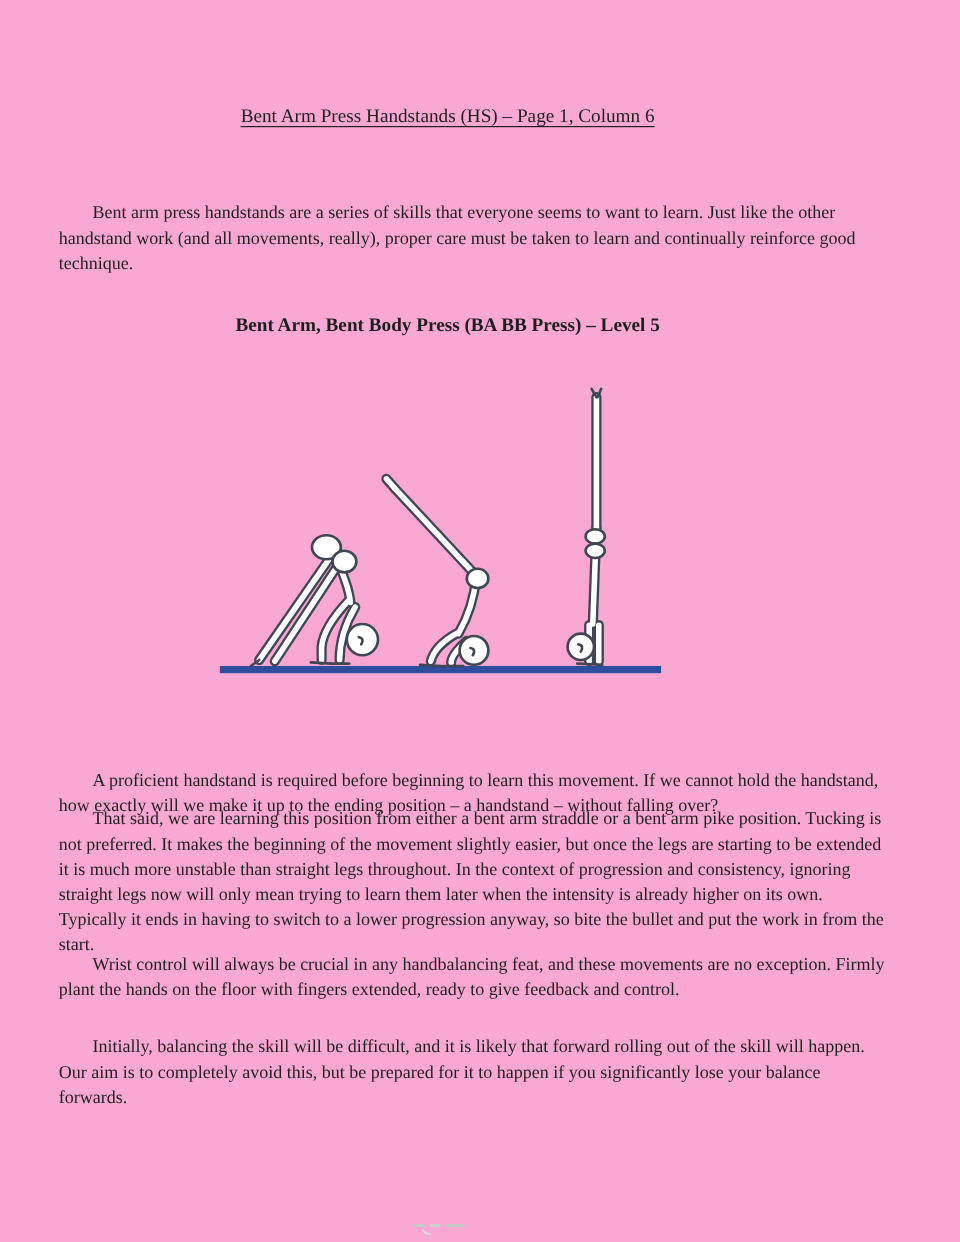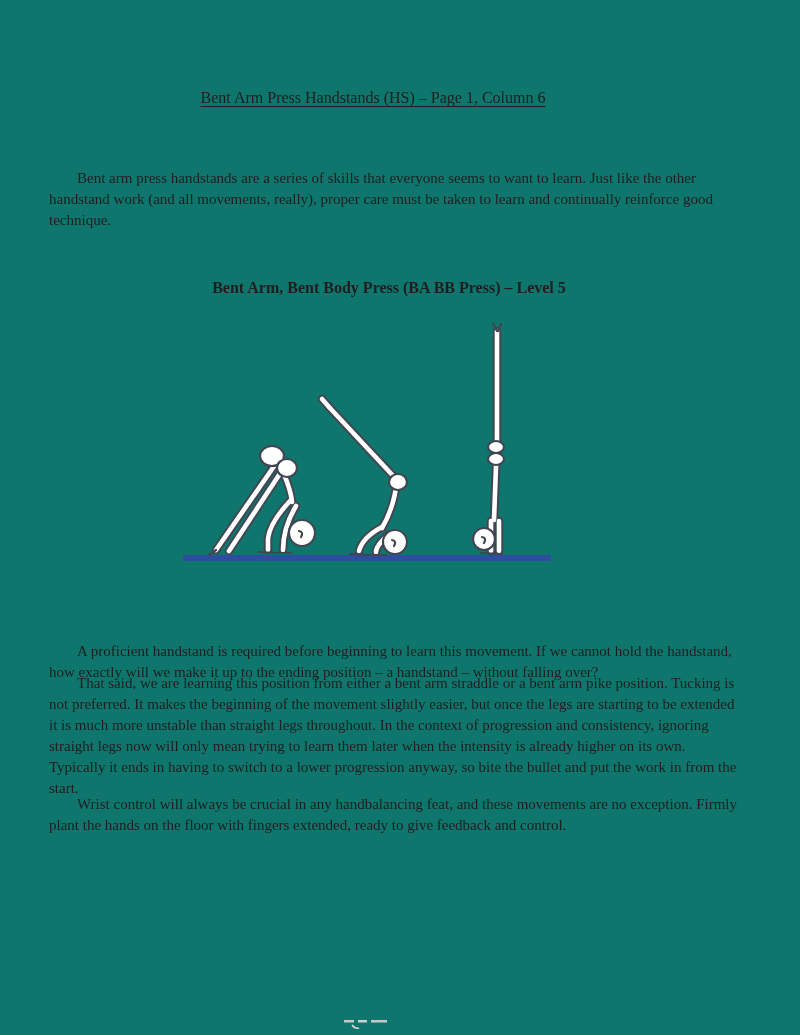--- a/index.html
+++ b/index.html
@@ -1,20 +1,20 @@
 <!DOCTYPE html>
 <html><head>
 <meta charset="utf-8">
 <style>
   html, body { margin: 0; padding: 0; background: #ffffff; }
   .page {
     position: relative;
     width: 800px;
     height: 1035px;
-    background: #0f766e;
+    background: #f9a8d4;
     font-family: "Liberation Serif", "DejaVu Serif", serif;
     color: #1e1e1e;
     overflow: hidden;
   }
   .doc-title {
     position: absolute;
     left: 37px;
     top: 89px;
     width: 672px;
     text-align: center;
@@ -25,21 +25,21 @@
     margin: 0;
   }
   .section-heading {
     position: absolute;
     left: 37px;
     top: 263px;
     width: 672px;
     text-align: center;
     font-size: 16px;
     font-weight: 700;
-    margin: 16px;
+    margin: 0;
   }
   .para {
     position: absolute;
     left: 37px;
     width: 690px;
     margin: 12px;
     font-size: 15px;
     line-height: 21px;
     text-align: left;
     text-indent: 28px;
@@ -147,20 +147,21 @@
         <path d="M314,9 l-4,-7" fill="none"></path>
         <path d="M315,9 l3,-7" fill="none"></path>
         <path d="M298,231 l21,1" fill="none"></path>
       </g>
     </svg>
   </figure>
 
   <p class="para para-2">A proficient handstand is required before beginning to learn this movement. If we cannot hold the handstand, how exactly will we make it up to the ending position – a handstand – without falling over?</p>
   <p class="para para-3">That said, we are learning this position from either a bent arm straddle or a bent arm pike position. Tucking is not preferred. It makes the beginning of the movement slightly easier, but once the legs are starting to be extended it is much more unstable than straight legs throughout. In the context of progression and consistency, ignoring straight legs now will only mean trying to learn them later when the intensity is already higher on its own. Typically it ends in having to switch to a lower progression anyway, so bite the bullet and put the work in from the start.</p>
   <p class="para para-4">Wrist control will always be crucial in any handbalancing feat, and these movements are no exception. Firmly plant the hands on the floor with fingers extended, ready to give feedback and control.</p>
+  <p class="para para-5">Initially, balancing the skill will be difficult, and it is likely that forward rolling out of the skill will happen. Our aim is to completely avoid this, but be prepared for it to happen if you significantly lose your balance forwards.</p>
 
   <div class="cutoff-artifact">
     <svg width="52" height="14" viewBox="0 0 52 14">
       <rect x="0" y="1" width="10" height="2.5" fill="#c7c7c7"></rect>
       <rect x="14" y="1" width="9" height="2.5" fill="#cfcfcf"></rect>
       <rect x="27" y="1" width="16" height="2.5" fill="#c7c7c7"></rect>
       <path d="M8,6 q3,4 7,3" stroke="#dedede" stroke-width="1.5" fill="none"></path>
     </svg>
   </div>
 

